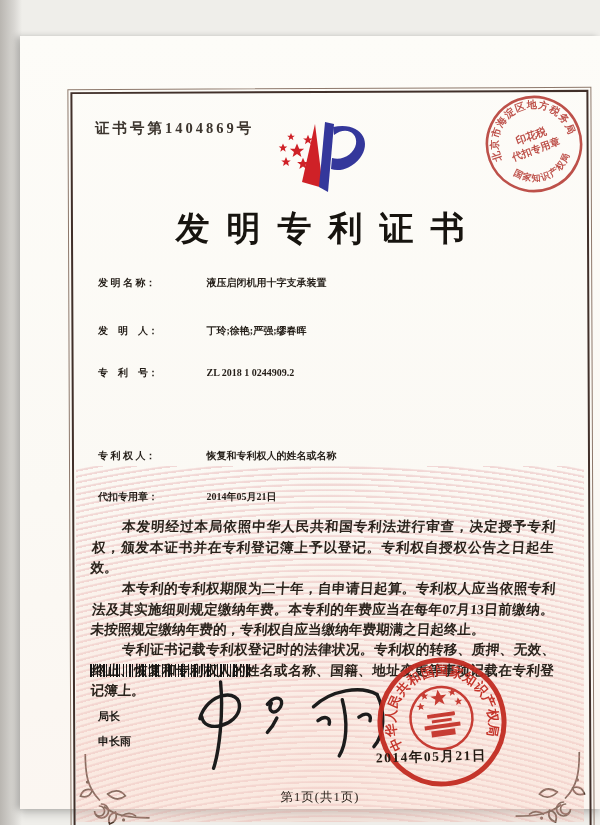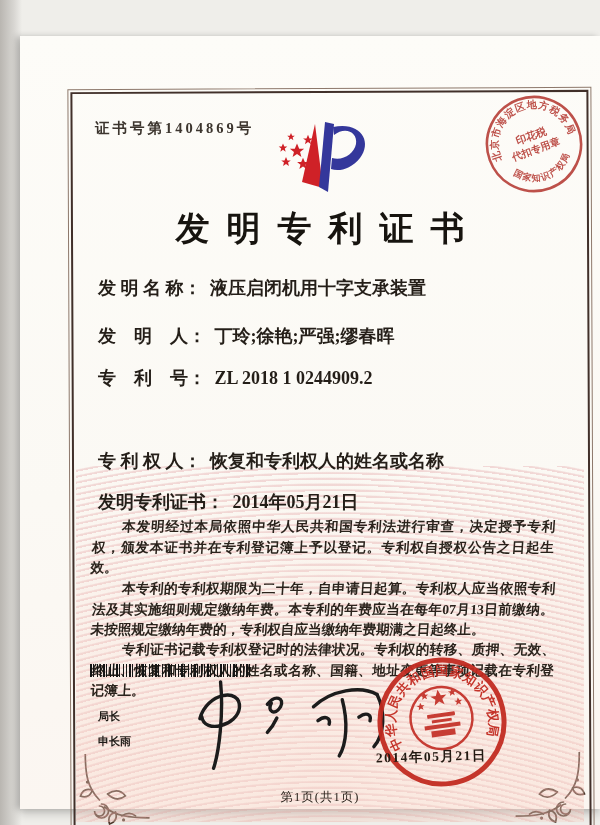--- a/index.html
+++ b/index.html
@@ -25,21 +25,21 @@
       linear-gradient(180deg,rgba(250,225,210,0) 0%,rgba(248,210,196,.40) 85%),
       repeating-radial-gradient(100% 120% at 50% 240%,rgba(212,108,116,.26) 0 1.6px,rgba(255,250,247,0) 3.2px 6.8px);
     opacity:.9;
   }
   .certnum{position:absolute;left:75px;top:83px;font-size:14.5px;letter-spacing:3px;color:#3c352e;font-weight:bold;}
   .logo{position:absolute;left:250px;top:78px;}
   .title{
     position:absolute;left:0;top:170px;width:600px;text-align:center;
     font-size:34px;font-weight:bold;color:#17140f;letter-spacing:17px;padding-left:17px;box-sizing:border-box;
   }
-  .field{position:absolute;left:78px;width:470px;font-size:18px;font-weight:bold;color:#241e18;white-space:nowrap;}
+  .field{position:absolute;left:78px;width:470px;font-size:10px;font-weight:bold;color:#241e18;white-space:nowrap;}
   .flabel{display:inline-block;min-width:102px;}
   .fvalue{margin-left:4px;}
   .body-text{
     position:absolute;left:72px;top:481px;width:462px;
     font-size:13.6px;line-height:20.5px;color:#2a231c;text-align:justify;font-weight:bold;
   }
   .body-text p{margin:0;text-indent:2.1em;transform:skewX(-4deg);}
   .barcode{
     position:absolute;left:70px;top:628px;width:160px;height:13px;
     background:repeating-linear-gradient(90deg,#151515 0 2px,transparent 2px 3px,#151515 3px 4px,transparent 4px 7px,#151515 7px 8px,transparent 8px 10px,#151515 10px 11px,transparent 11px 13px);
@@ -127,21 +127,21 @@
   </div>
   <div class="field" style="top:330px">
     <span class="flabel">专　利　号：</span>
     <span class="fvalue">ZL 2018 1 0244909.2</span>
   </div>
   <div class="field" style="top:413px">
     <span class="flabel">专 利 权 人：</span>
     <span class="fvalue">恢复和专利权人的姓名或名称</span>
   </div>
   <div class="field" style="top:454px">
-    <span class="flabel">发明专利证书：</span>
+    <span class="flabel">代扣专用章：</span>
     <span class="fvalue">2014年05月21日</span>
   </div>
 
   <div class="body-text">
     <p>本发明经过本局依照中华人民共和国专利法进行审查，决定授予专利权，颁发本证书并在专利登记簿上予以登记。专利权自授权公告之日起生效。</p>
     <p>本专利的专利权期限为二十年，自申请日起算。专利权人应当依照专利法及其实施细则规定缴纳年费。本专利的年费应当在每年07月13日前缴纳。未按照规定缴纳年费的，专利权自应当缴纳年费期满之日起终止。</p>
     <p>专利证书记载专利权登记时的法律状况。专利权的转移、质押、无效、终止、恢复和专利权人的姓名或名称、国籍、地址变更等事项记载在专利登记簿上。</p>
   </div>
 
   <div class="barcode"></div>

